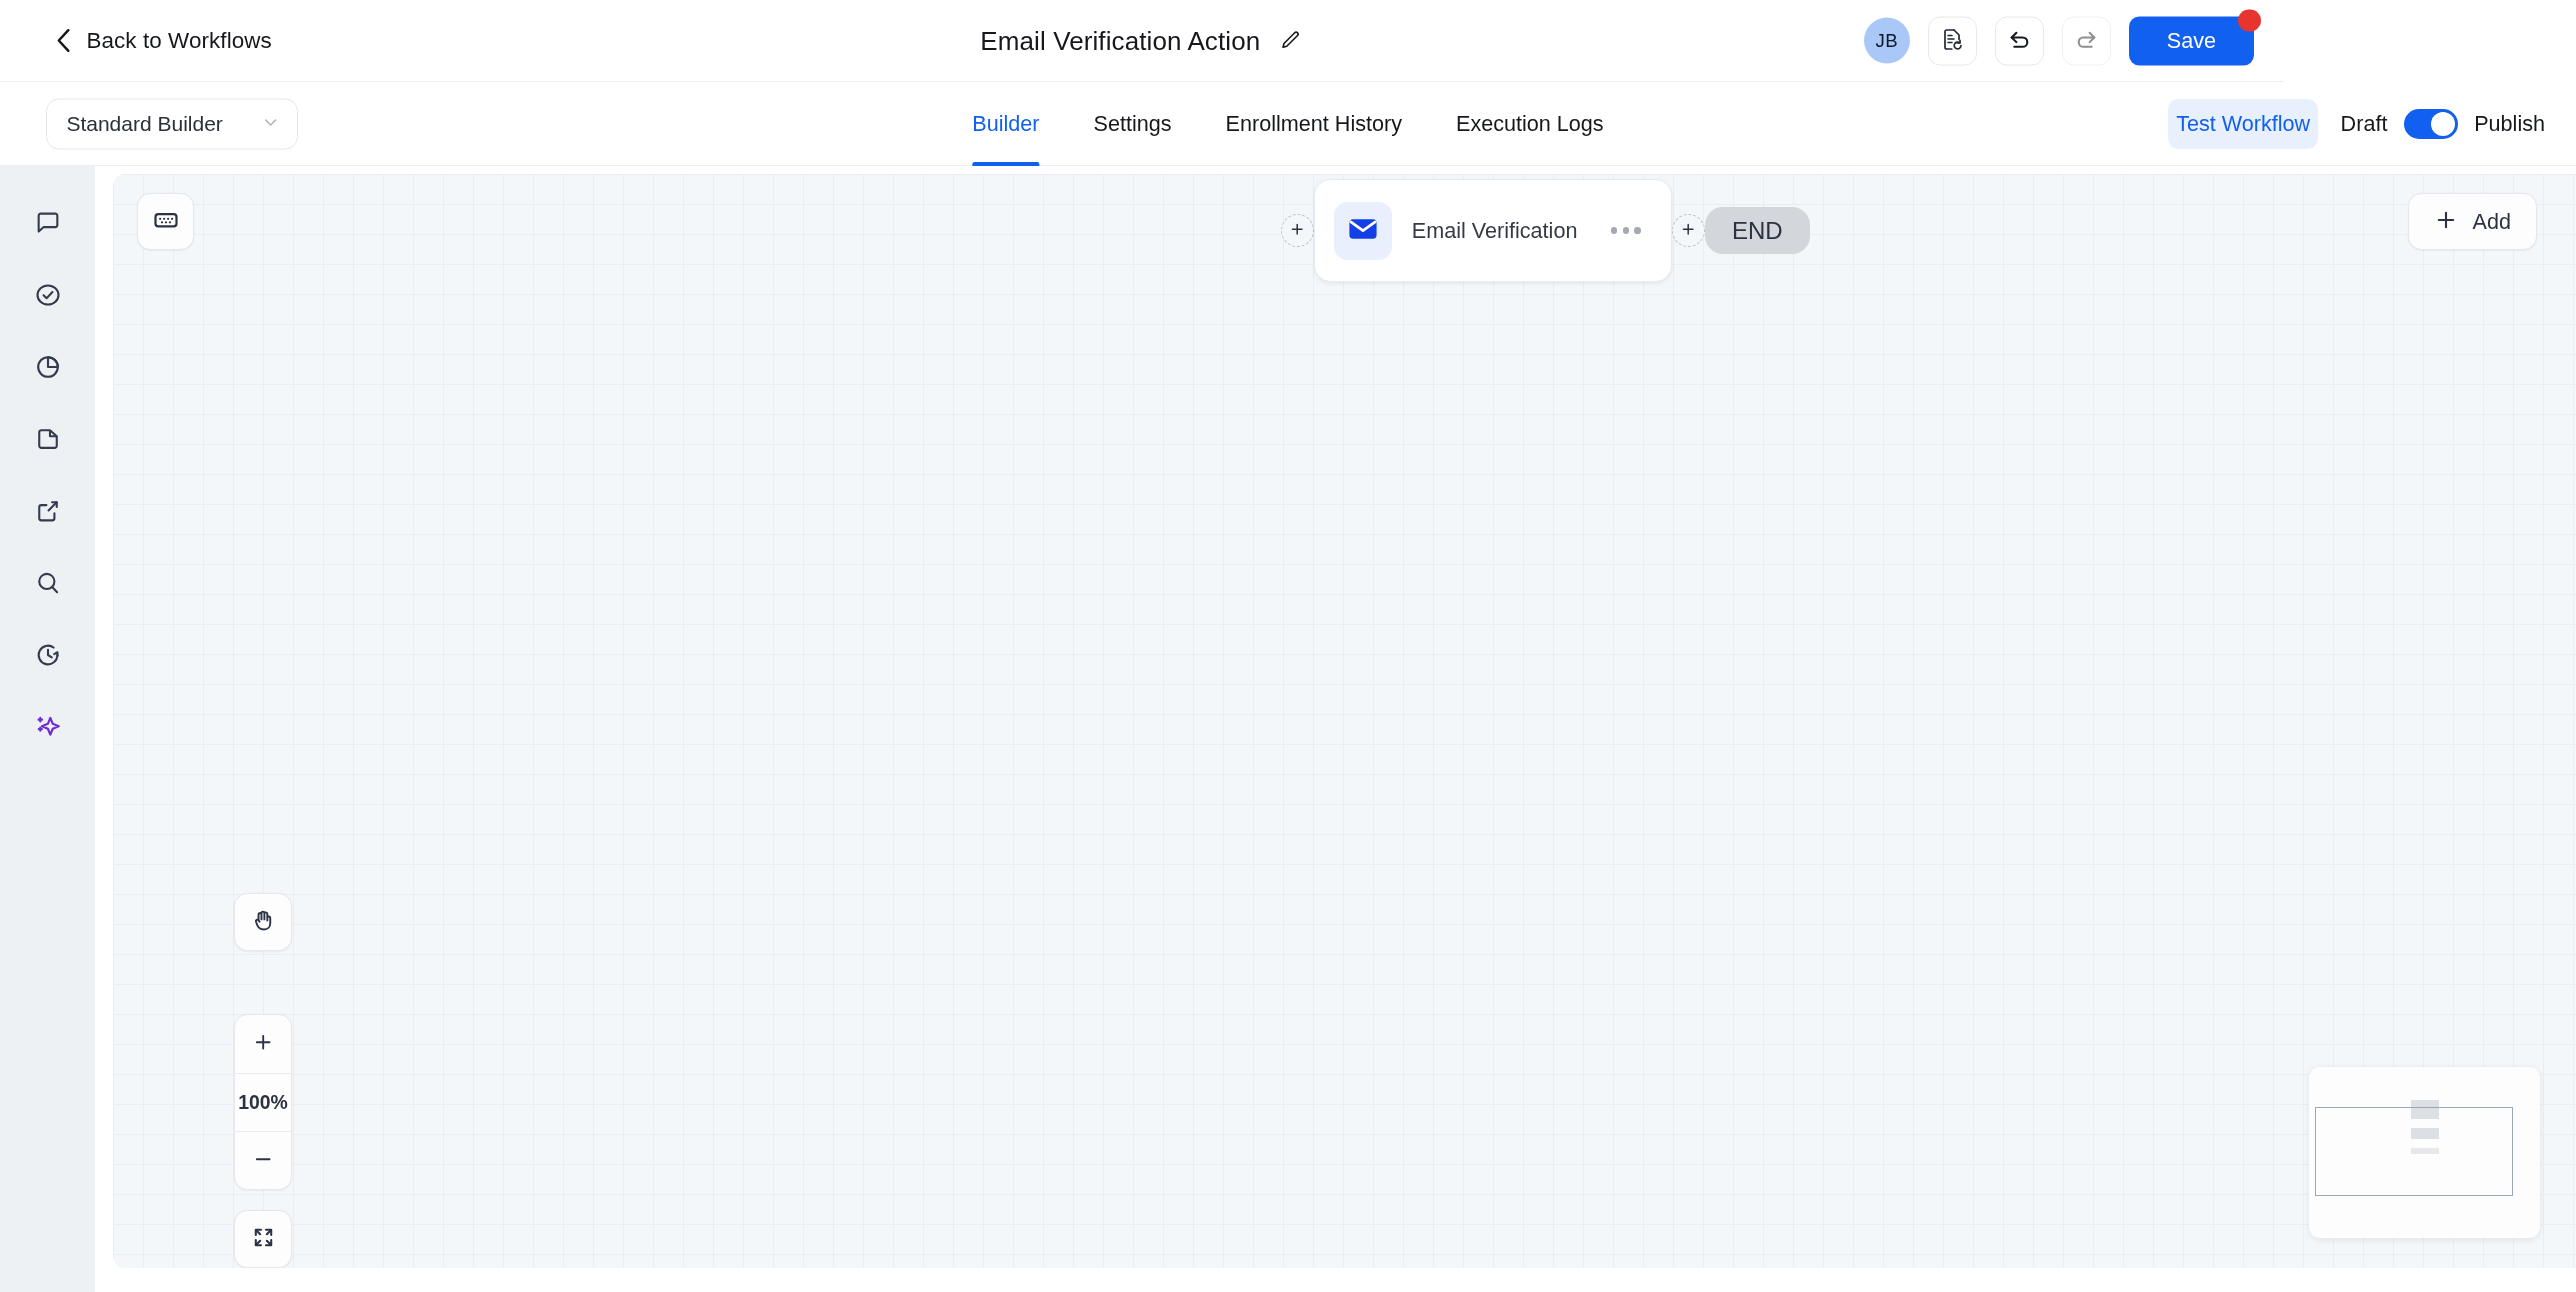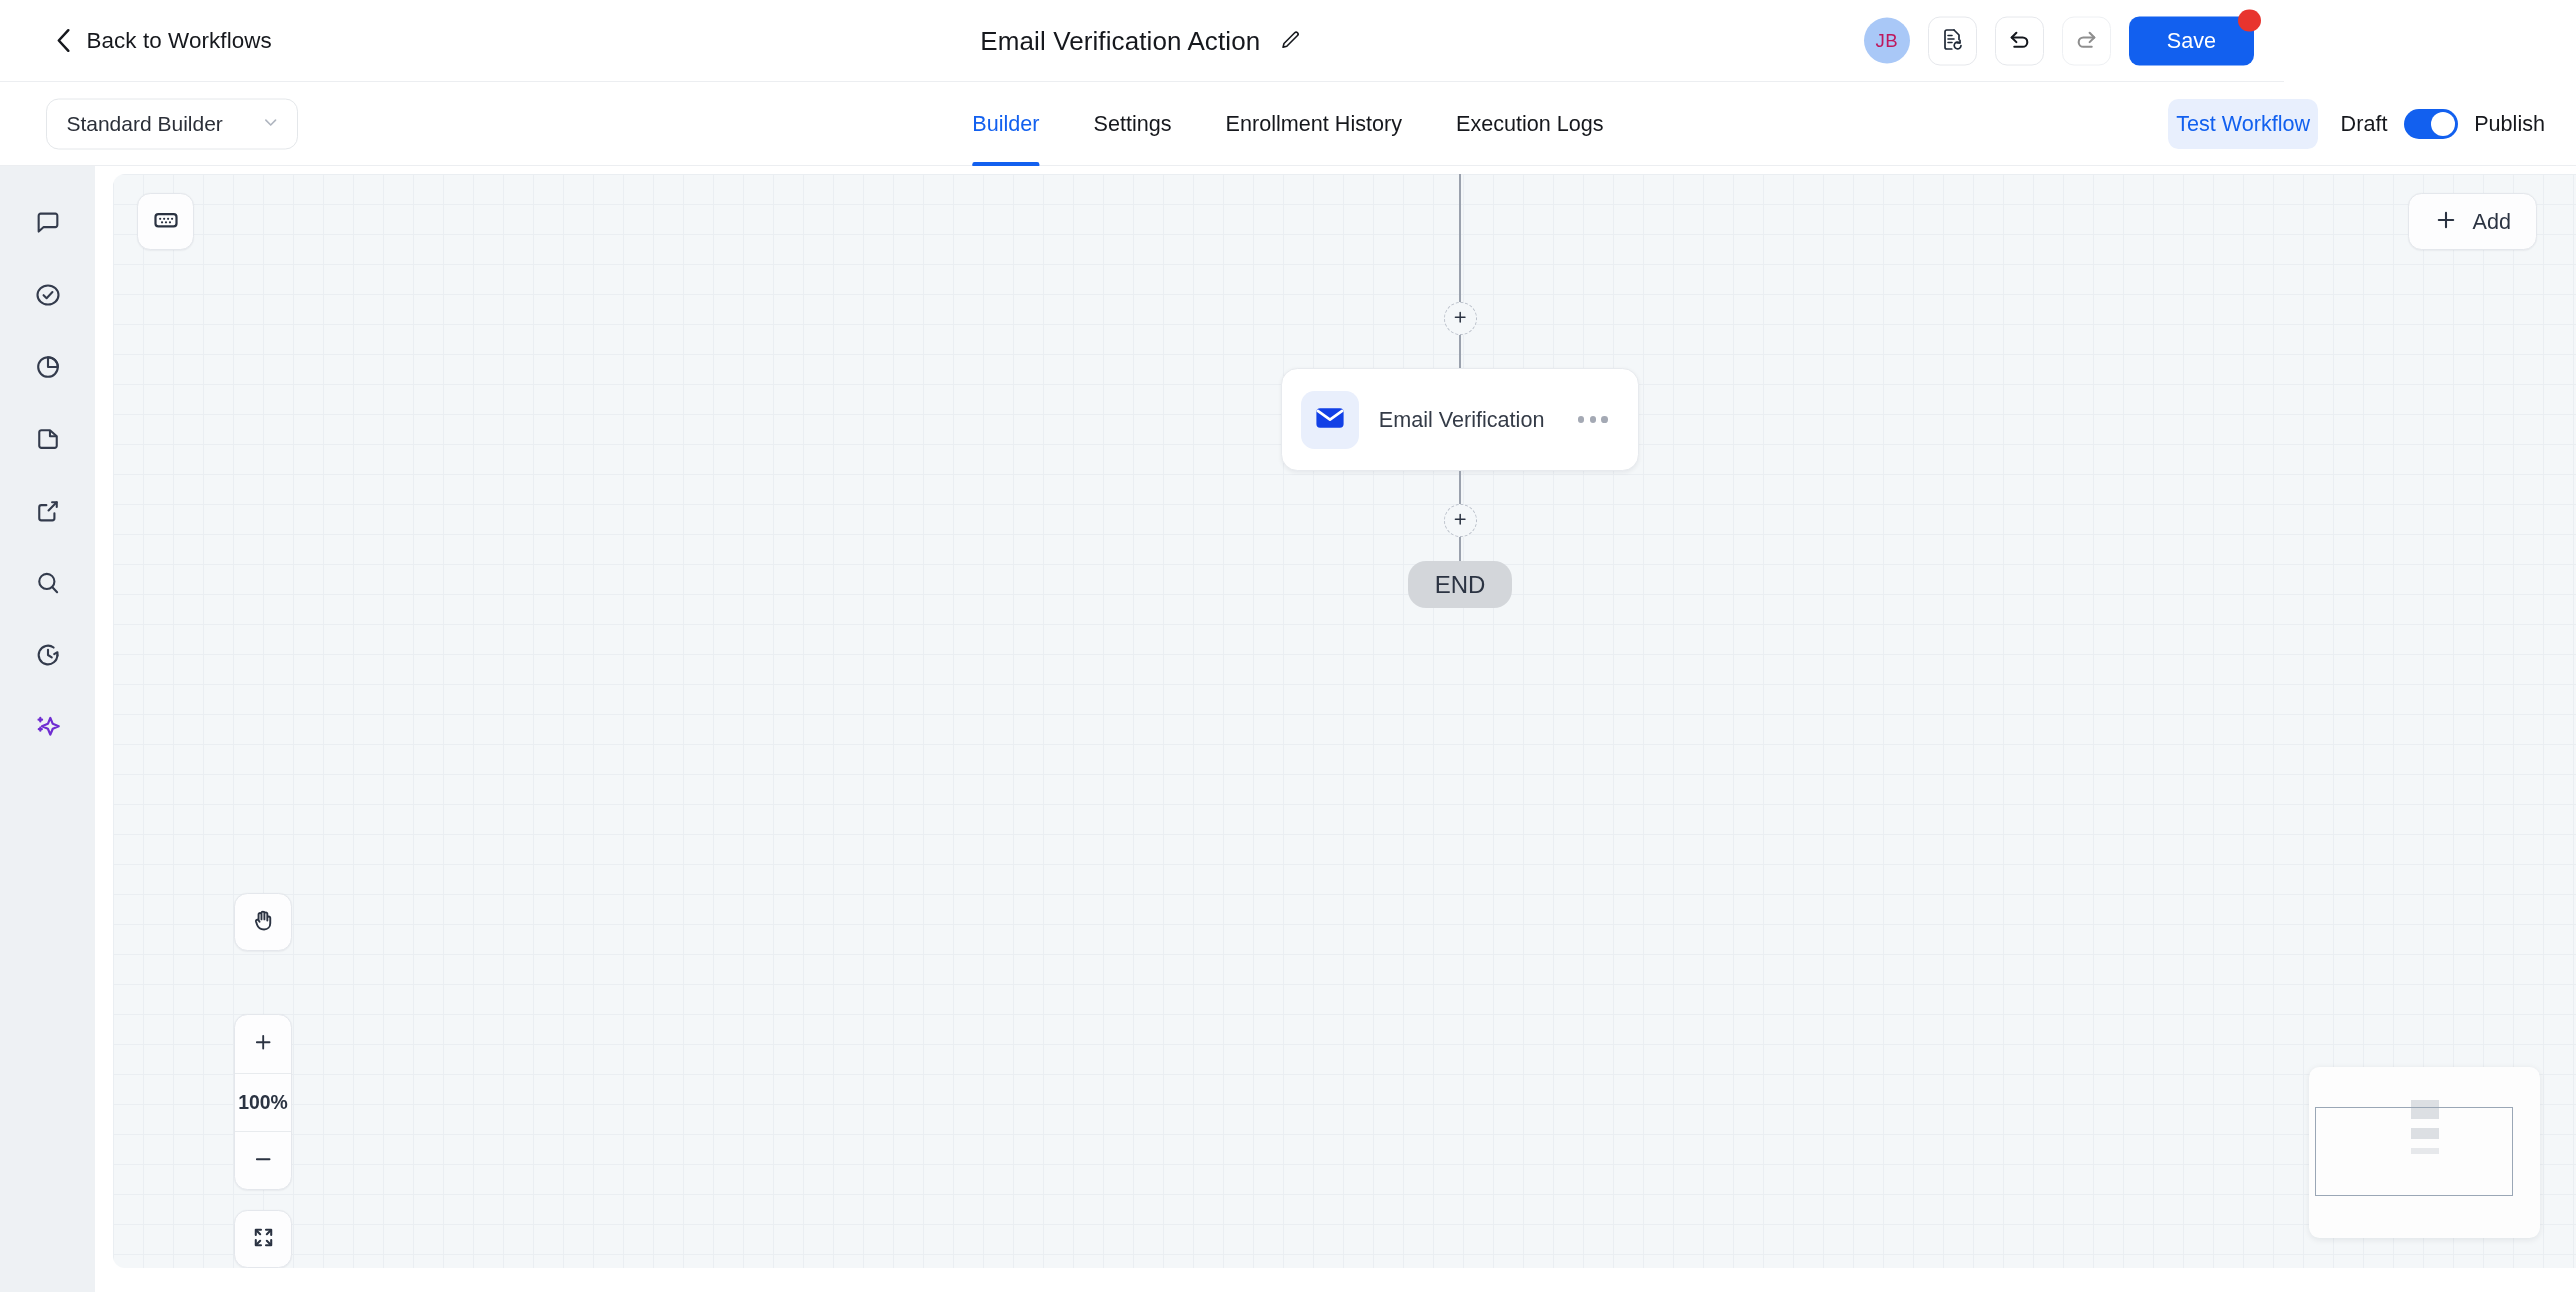--- a/index.html
+++ b/index.html
@@ -33,21 +33,21 @@
   }
   .page-title { font-size: 26px; color: #16181d; font-weight: 400; letter-spacing: 0.1px; white-space: nowrap; }
   .pencil-btn { width: 27px; height: 27px; display: flex; align-items: center; justify-content: center; cursor: pointer; }
 
   .top-right {
     position: absolute; right: 30px; top: 50%; transform: translateY(-50%);
     display: flex; align-items: center; gap: 18px;
   }
   .avatar {
     width: 46px; height: 46px; border-radius: 50%;
-    background: #a9c8f7; color: #be185d;
+    background: #a9c8f7; color: #0f172a;
     display: flex; align-items: center; justify-content: center;
     font-size: 18.6px; font-weight: 400; letter-spacing: 0.4px;
   }
   .icon-btn {
     width: 49px; height: 49px; border-radius: 12px;
     background: #ffffff; border: 1.1px solid #e6e8ec;
     display: flex; align-items: center; justify-content: center;
     cursor: pointer;
   }
   .icon-btn.muted { border-color: #eef0f3; }
@@ -165,21 +165,21 @@
     display: flex; align-items: center; justify-content: center; gap: 15px;
     cursor: pointer;
     box-shadow: 0 0.7px 1.5px rgba(16,24,40,.05);
   }
   .add-btn-label { font-size: 21.6px; color: #2b3342; }
 
   
   .flow {
     position: absolute; left: 1168px; top: -15px;
     width: 358px;
-    display: flex; flex-direction: column; align-items: center; justify-content: space-between;
+    display: flex; flex-direction: row; align-items: center; justify-content: space-between;
   }
   .conn { width: 1.5px; background: #9aa1ad; }
   .plus-node {
     width: 33px; height: 33px; border-radius: 50%;
     border: 1.5px dashed #b9bfc9;
     background: #f4f7f9;
     display: flex; align-items: center; justify-content: center;
     cursor: pointer; flex: none;
   }
   .node-card {

